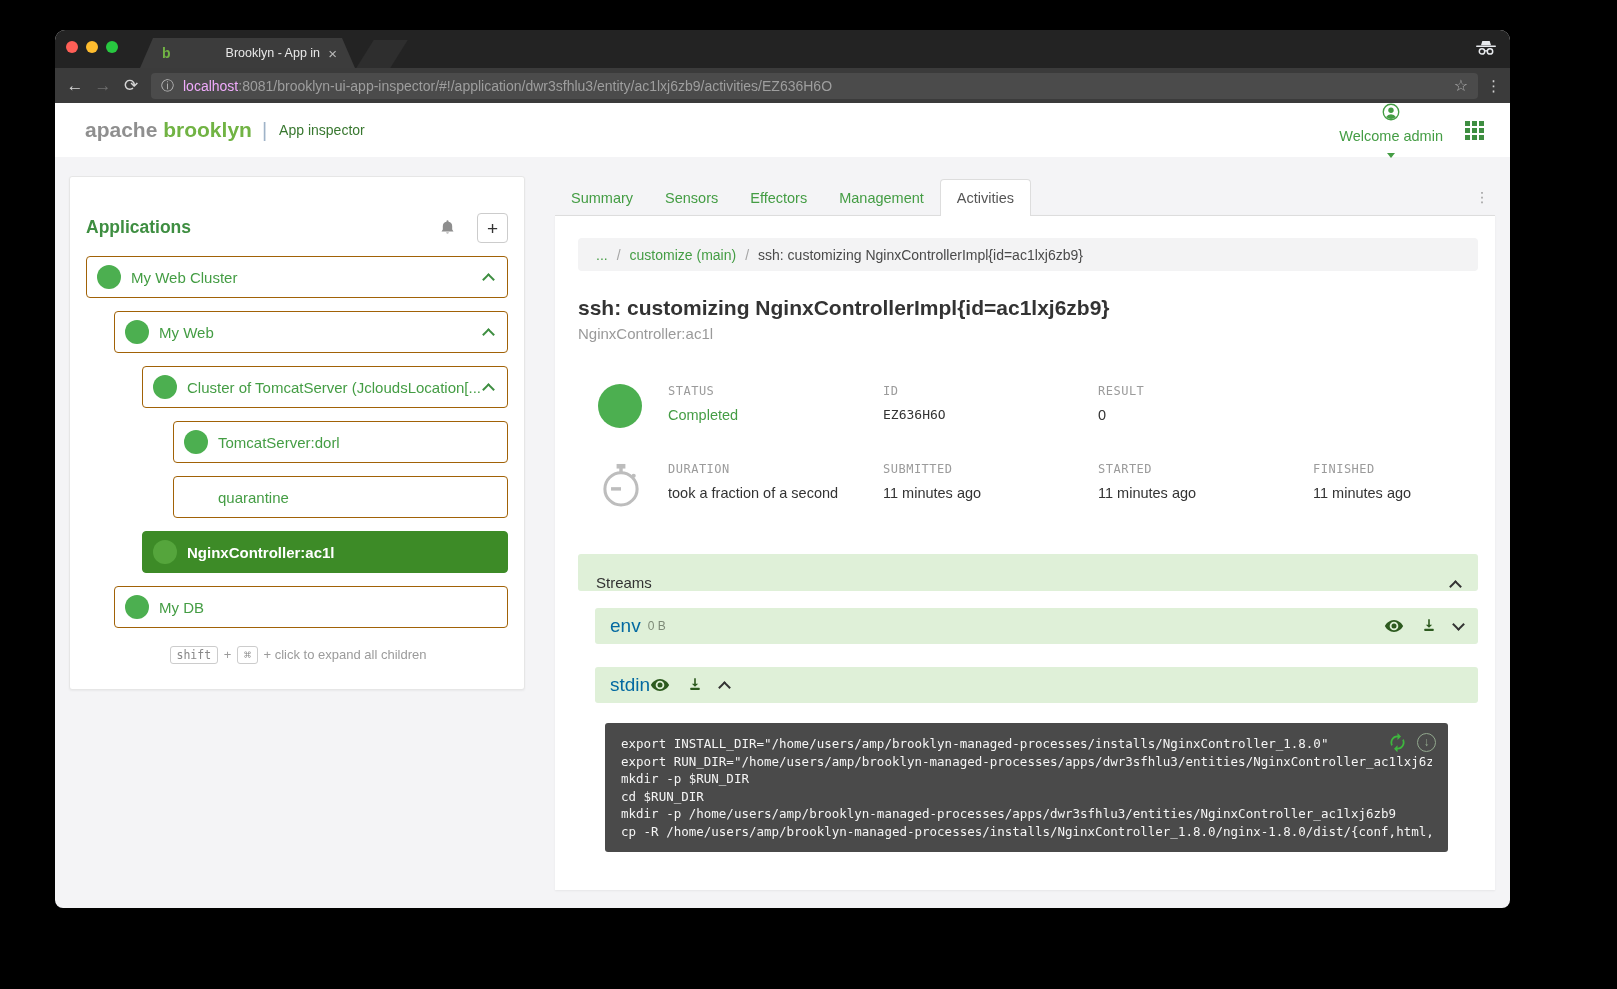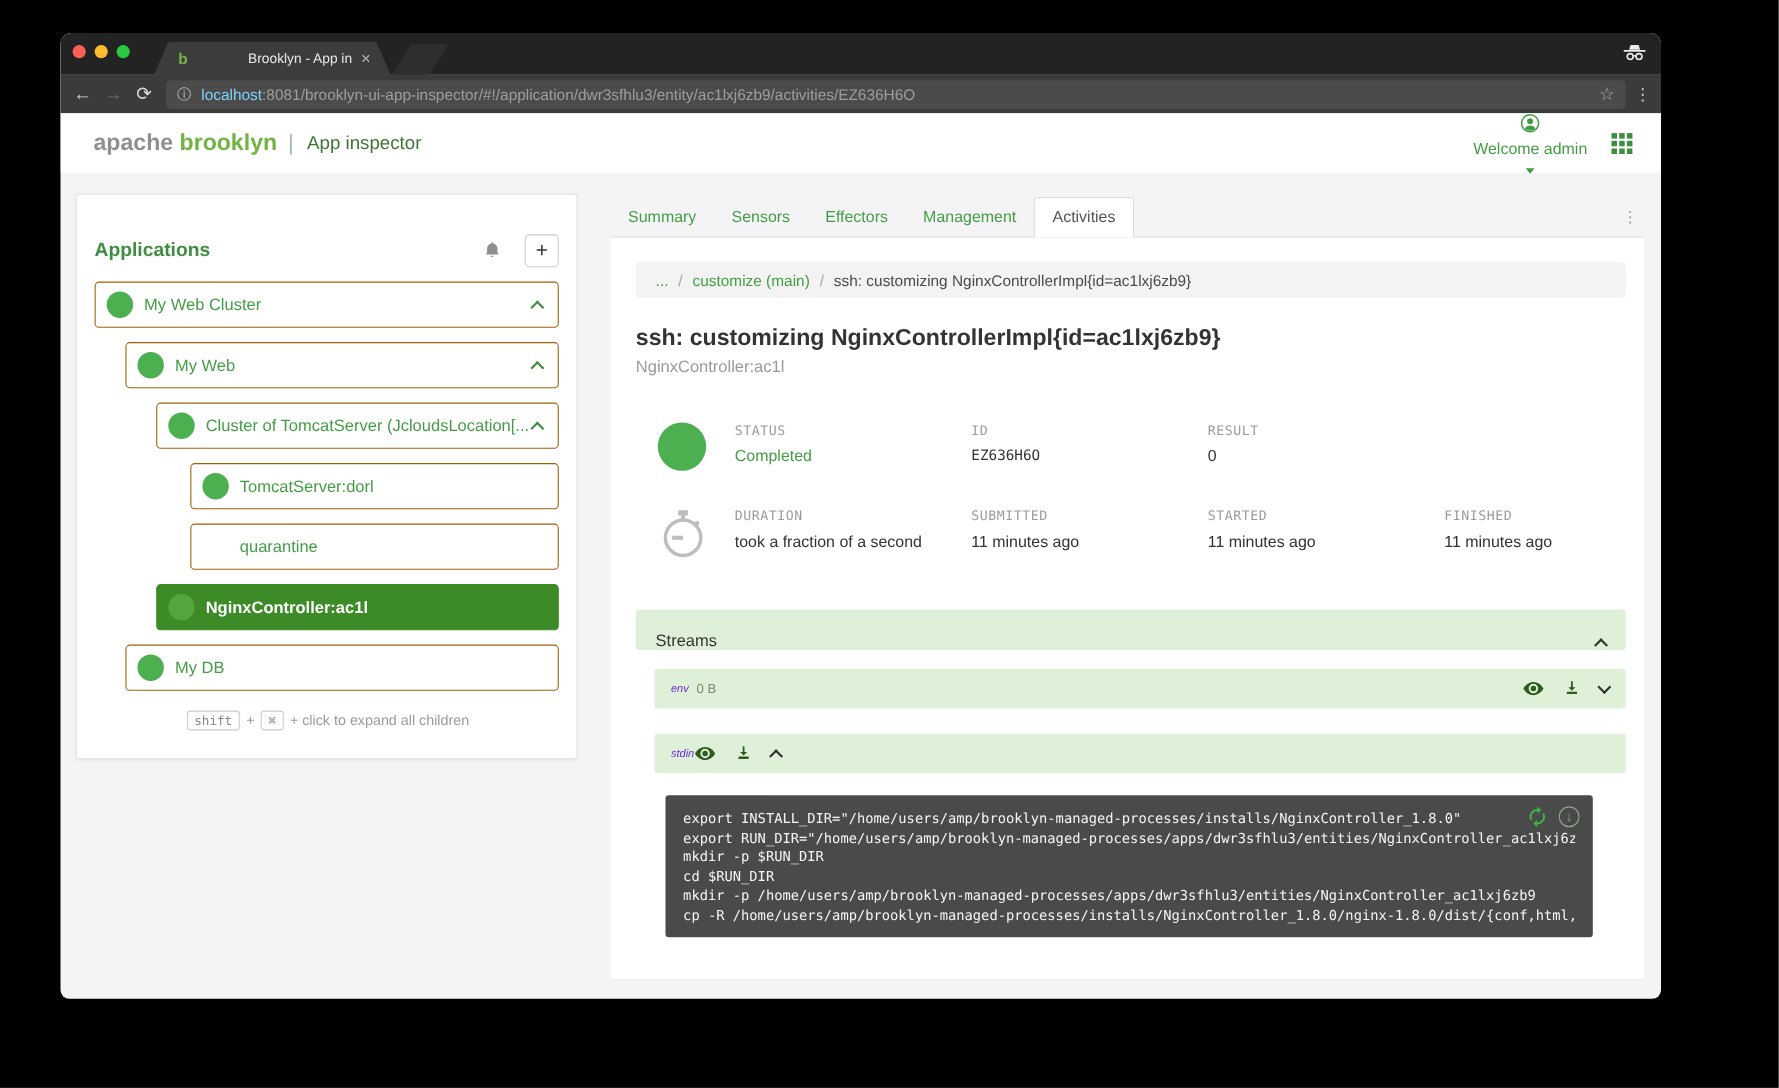--- a/index.html
+++ b/index.html
@@ -35,30 +35,30 @@
     height:35px; background:#3b3b3b; display:flex; align-items:center; padding:0 10px 0 6px;
   }
   .navbtn { width:28px; text-align:center; font-size:17px; color:#d6d6d6; flex:0 0 auto; }
   .navbtn.disabled { color:#6f6f6f; }
   .urlbar {
     flex:1; height:26px; margin:0 8px 0 6px; background:#4b4b4b; border-radius:4px;
     display:flex; align-items:center; padding:0 10px; min-width:0;
   }
   .url-info { color:#bdbdbd; font-size:13px; margin-right:9px; }
   .url-text { font-size:14px; color:#9e9e9e; white-space:nowrap; overflow:hidden; flex:1; }
-  .url-text b { color:#7dd3fc; font-weight:normal; }
+  .url-text b { color:#f0abfc; font-weight:normal; }
   .url-star { color:#b0b0b0; font-size:16px; margin-left:8px; }
   .kebab { color:#cfcfcf; font-size:15px; letter-spacing:0; width:14px; text-align:center; }
   
   .appheader { height:54px; background:#fff; display:flex; align-items:center; padding:0 26px 0 30px; }
   .logo { font-size:21px; font-weight:bold; }
   .logo .apache { color:#8f8f8f; }
   .logo .brook { color:var(--brand-green,#71b344); }
   .logo-sep { color:#9fb3c8; font-size:20px; margin:0 12px 0 10px; font-weight:300; }
-  .app-title { color:#38772f; font-size:17px; }
+  .app-title { color:#38772f; font-size:14px; }
   .header-right { margin-left:auto; display:flex; align-items:center; gap:22px; }
   .usermenu { display:flex; align-items:center; gap:7px; color:var(--link-green,#449d44); font-size:14.5px;flex-direction:column; }
   .caret-down { width:0; height:0; border-left:4px solid transparent; border-right:4px solid transparent; border-top:5px solid var(--link-green,#449d44); margin-top:2px; }
   .gridicon { display:grid; grid-template-columns:repeat(3,5px); grid-gap:2px; }
   .gridicon span { width:5px; height:5px; background:#3e8e41; }
   
   .content { position:relative; height:751px; }
   .sidebar-card {
     position:absolute; left:14px; top:19px; width:456px; height:514px; background:#fff;
     border:1px solid #e6e6e6; border-radius:3px; padding:14px 16px; box-shadow:0 1px 2px rgba(0,0,0,.05);
@@ -126,21 +126,21 @@
     display:flex; align-items:flex-end; padding:0 18px; font-size:15px; color:#333;
   }
   .streams-header .sh-label { flex:1; }
   .stream-body { padding-left:17px; }
   .stream-row {
     height:36px; background:var(--stream-bg,#dff0d8); border-radius:3px;
     display:flex; align-items:center; padding:0 15px;
   }
   .stream-row.first { margin-top:17px; }
   .stream-row + .stream-row { margin-top:23px; }
-  .s-name { font-size:10px; color:#6d28d9;font-style:italic; }
+  .s-name { font-size:19px; color:#0369a1; }
   .s-size { font-size:12px; color:#7d8a77; margin-left:7px; flex:1; }
   .s-icons { display:flex; align-items:center; gap:17px; }
   .codeblock {
     margin-top:20px; margin-left:10px; width:843px; height:129px; background:var(--code-bg,#4a4a4a);
     border-radius:3px; padding:12px 16px; position:relative; overflow:hidden;
   }
   .codeblock pre {
     margin:0; font-family:"DejaVu Sans Mono", monospace; font-size:12.5px; line-height:17.5px;
     color:#f5f5f5; white-space:pre; overflow:hidden;
   }

